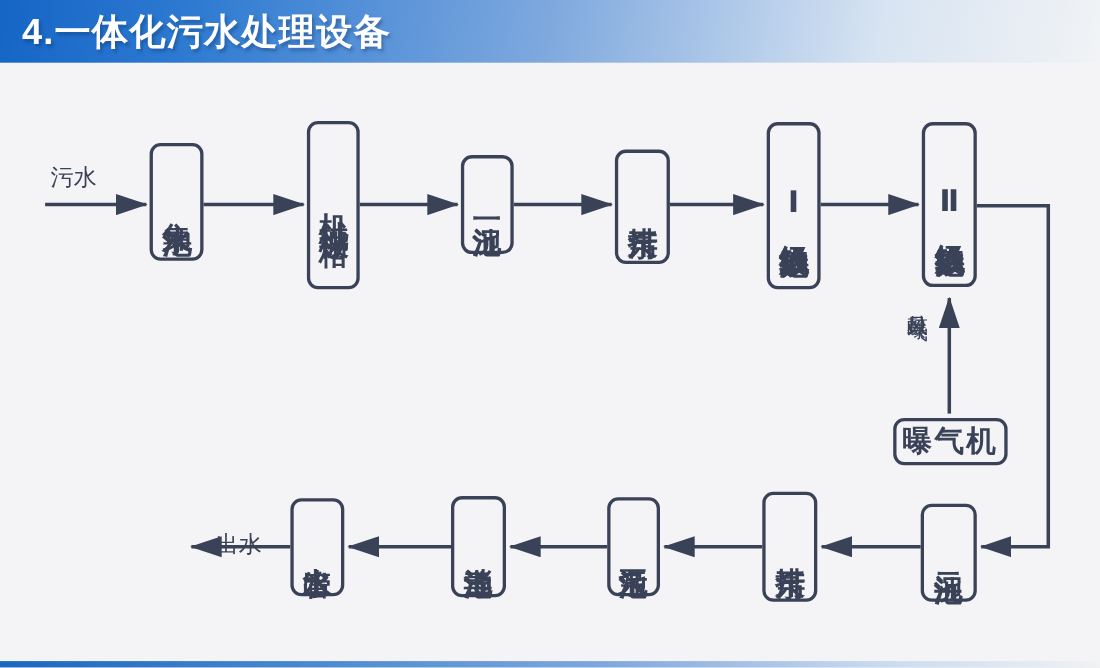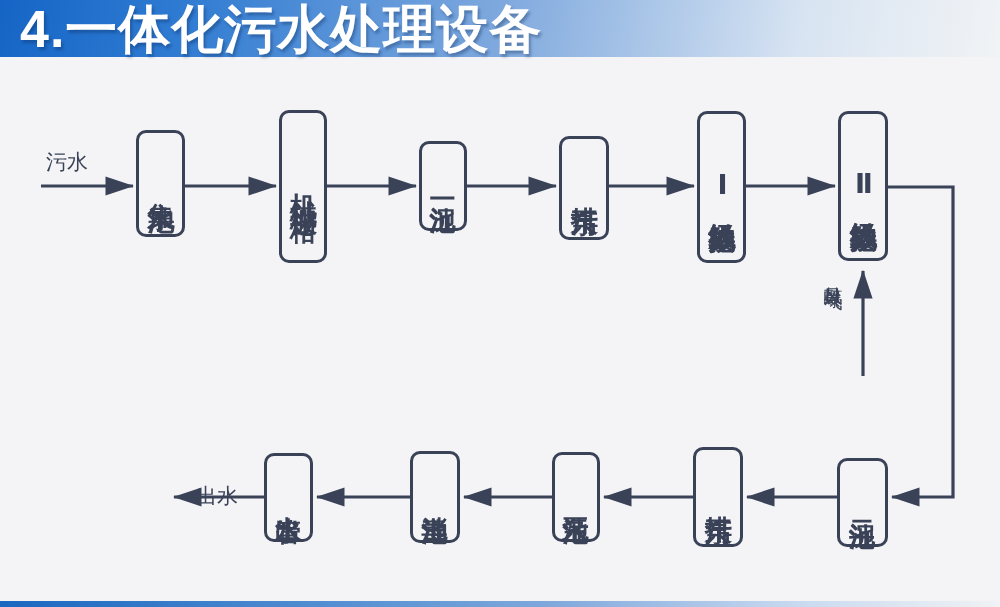--- a/index.html
+++ b/index.html
@@ -15,21 +15,21 @@
     position:relative;width:1000px;height:607px;overflow:hidden;
     background:var(--canvas-bg);
   }
   
   .title-bar{
     position:absolute;left:0;top:0;width:1000px;height:57px;
     background:linear-gradient(100deg,var(--header-blue-start) 0%,#2f7bd2 18%,#7fa9de 50%,#d8e4f2 80%,var(--header-blue-end) 100%);
     display:flex;align-items:center;
   }
   .title-bar h1{
-    color:#ffffff;font-size:52px;font-weight:bold;line-height:1;
+    color:#ffffff;font-size:33px;font-weight:bold;line-height:1;
     padding-left:20px;letter-spacing:1px;
     text-shadow:2px 3px 3px rgba(10,40,90,.35);
     white-space:nowrap;
   }
   
   .bottom-bar{
     position:absolute;left:0;bottom:0;width:1000px;height:6px;
     background:linear-gradient(to right,#1a67c0 0%,#4d8bd0 30%,#7fa8dc 55%,#c9daf0 80%,#f0f2f4 100%);
   }
   
@@ -86,20 +86,21 @@
       <line x1="863" y1="376" x2="863" y2="271" marker-end="url(#ah)"></line>
     </svg>
 
     <div class="node v" style="left:136px;top:73px;width:49px;height:107px">集水池</div>
     <div class="node v" style="left:279px;top:53px;width:48px;height:153px;letter-spacing:8px">机械栅格</div>
     <div class="node v" style="left:419px;top:84px;width:48px;height:90px;font-size:26px;letter-spacing:1px">一沉池</div>
     <div class="node v" style="left:559px;top:79px;width:50px;height:104px">排污泵</div>
     <div class="node v" style="left:697px;top:54px;width:49px;height:152px;letter-spacing:1px">Ⅰ级接触池</div>
     <div class="node v" style="left:838px;top:54px;width:50px;height:150px;letter-spacing:1px">Ⅱ级接触池</div>
 
+    <div class="node h" style="left:812px;top:323px;width:104px;height:43px">曝气机</div>
 
     <div class="node v" style="left:837px;top:401px;width:51px;height:89px;font-size:26px;letter-spacing:1px">二沉池</div>
     <div class="node v" style="left:693px;top:390px;width:50px;height:100px">排污泵</div>
     <div class="node v" style="left:552px;top:395px;width:48px;height:90px;font-size:26px;letter-spacing:1px">污泵池</div>
     <div class="node v" style="left:410px;top:394px;width:50px;height:92px;font-size:26px;letter-spacing:1px">消毒池</div>
     <div class="node v" style="left:264px;top:396px;width:49px;height:89px;font-size:26px;letter-spacing:1px">出水管</div>
 
     <div class="flow-label" style="left:46px;top:94px">污水</div>
     <div class="flow-label" style="left:196px;top:428px">出水</div>
     <div class="flow-label v" style="left:824px;top:214px">鼓风曝气</div>

